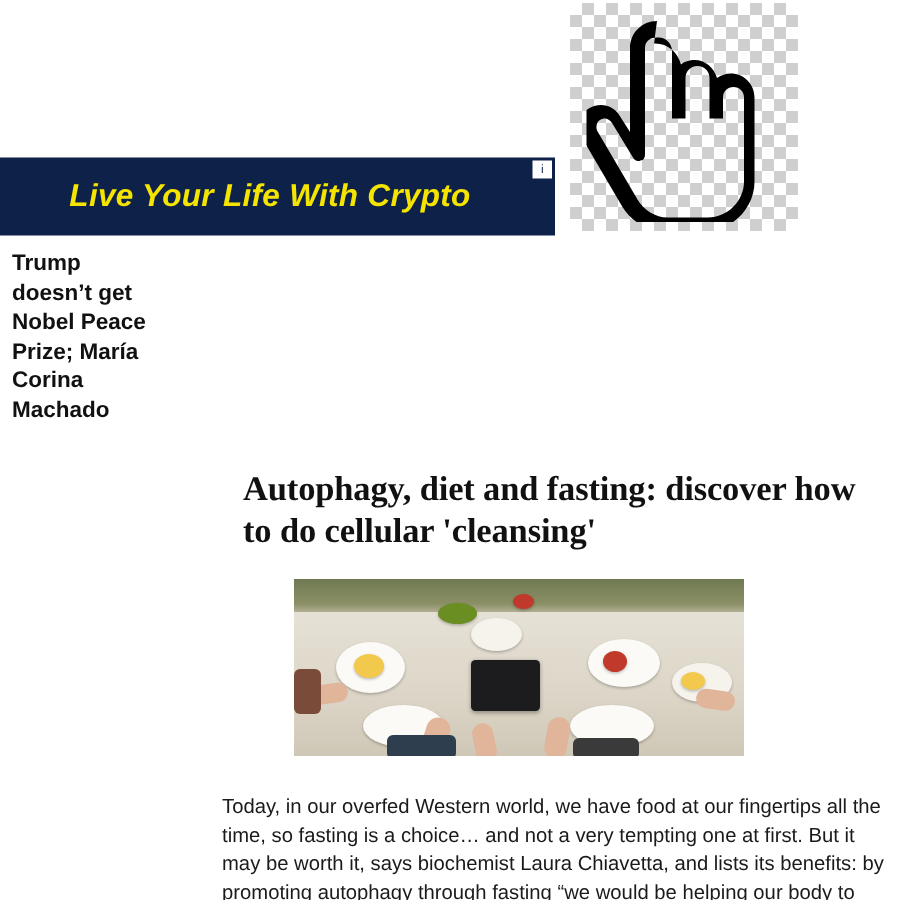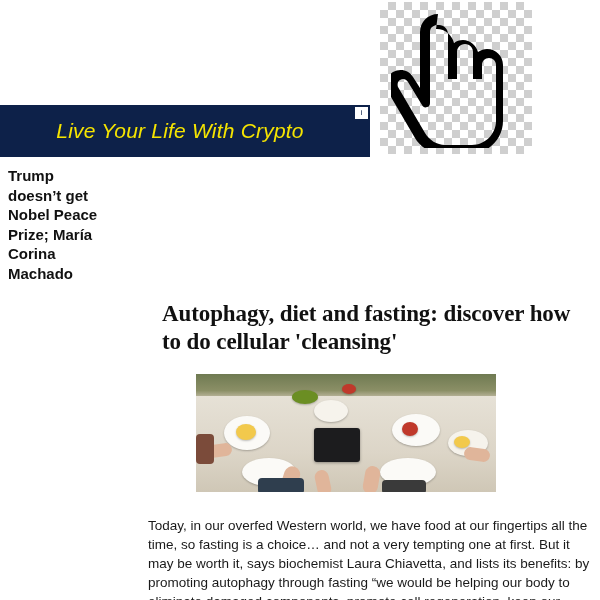--- a/index.html
+++ b/index.html
@@ -34,21 +34,21 @@
     position: absolute;
     left: 0;
     top: 0;
     width: 360px;
     height: 52px;
     display: flex;
     align-items: center;
     justify-content: center;
     color: #f5e400;
     font-family: "Liberation Sans", sans-serif;
-    font-weight: normal;
+    font-weight: bold;
     font-style: italic;
     font-size: 21px;
     letter-spacing: 0.2px;
     white-space: nowrap;
   }
   .ad-choices {
     position: absolute;
     right: 2px;
     top: 2px;
     width: 13px;
@@ -100,21 +100,21 @@
     left: 148px;
     top: 300px;
     width: 444px;
   }
   .article-title {
     font-family: "Liberation Serif", serif;
     font-size: 23px;
     line-height: 28px;
     font-weight: bold;
     color: #111111;
-    margin: 0 0 18px 14px;
+    margin: 12px 0 18px 14px;
     letter-spacing: -0.1px;
   }
   .article-image {
     position: relative;
     margin: 0 0 0 48px;
     width: 300px;
     height: 118px;
     overflow: hidden;
     background: #d9d2c6;
   }

